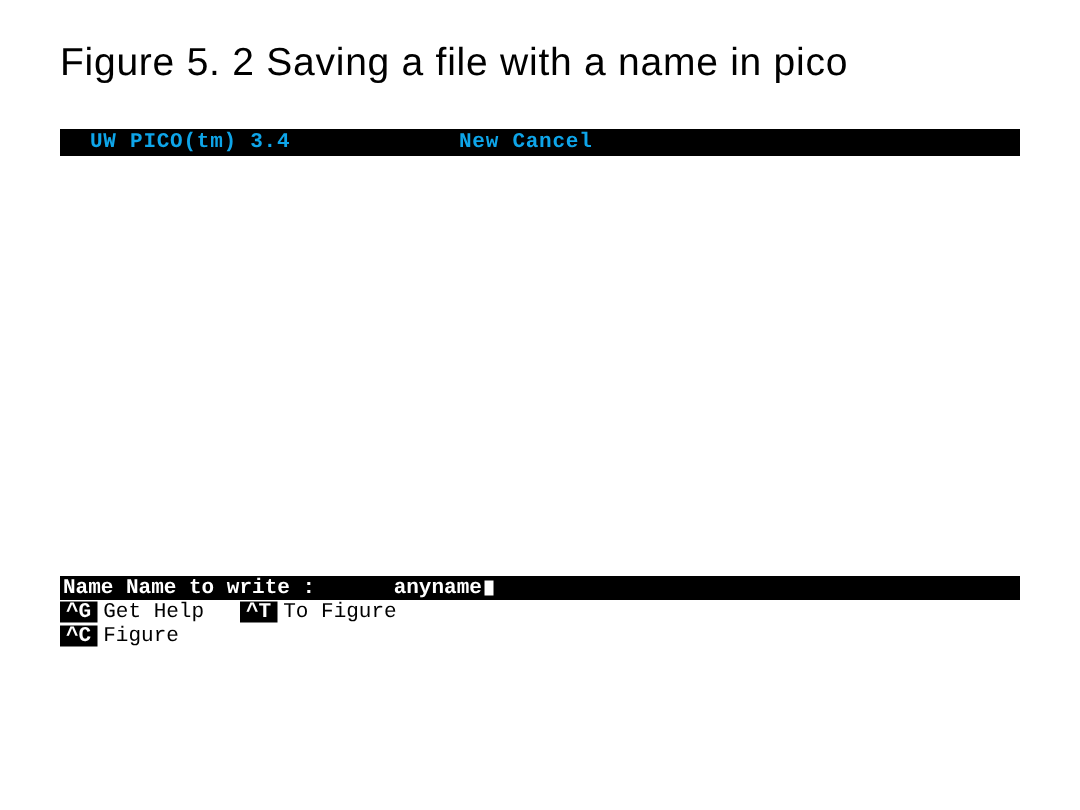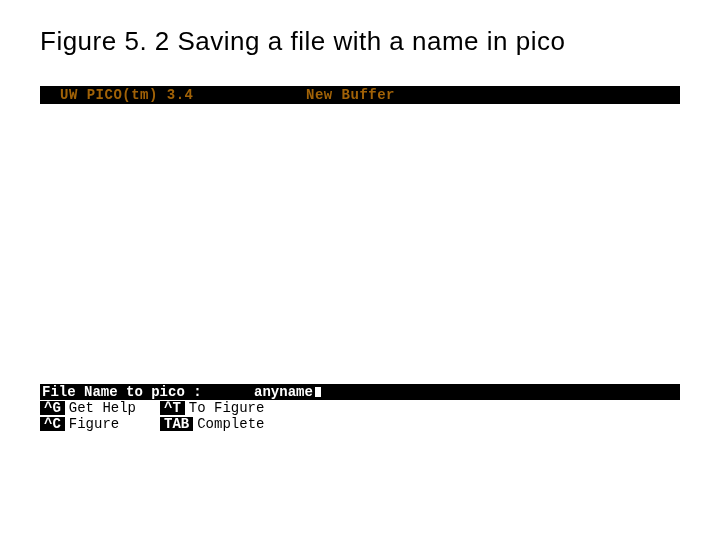--- a/index.html
+++ b/index.html
@@ -26,21 +26,21 @@
       font-family: "Courier New", Courier, monospace;
       font-size: 14px;
       line-height: 14px;
       color: #000;
     }
 
     .titlebar {
       width: 100%;
       height: 18px;
       background: #000;
-      color: #a16207;
+      color: #0ea5e9;
       position: relative;
       font-weight: bold;
       letter-spacing: 0.5px;
     }
     .titlebar .app-name { position: absolute; left: 20px; top: 2px; }
     .titlebar .buffer-name { position: absolute; left: 266px; top: 2px; }
 
     .editor-area {
       width: 100%;
       height: 280px;
@@ -87,49 +87,45 @@
 <body>
 
 <div class="page">
 
   <div class="caption">Figure 5. 2  Saving a file with a name in pico</div>
 
   <div class="terminal">
 
     <div class="titlebar">
       <span class="app-name">UW PICO(tm) 3.4</span>
-      <span class="buffer-name">New Buffer</span>
+      <span class="buffer-name">New Cancel</span>
     </div>
 
     <div class="editor-area"></div>
 
     <div class="prompt-bar">
-      <span class="prompt-label">File Name to pico : </span>
+      <span class="prompt-label">Name Name to write : </span>
       <span class="prompt-value">anyname</span>
       <span class="cursor"></span>
     </div>
 
     <div class="shortcut-rows">
       <div class="shortcut-row">
         <div class="shortcut-group">
           <span class="shortcut-key">^G</span>
           <span class="shortcut-label">Get Help</span>
         </div>
         <div class="shortcut-group">
           <span class="shortcut-key">^T</span>
           <span class="shortcut-label">To Figure</span>
         </div>
       </div>
       <div class="shortcut-row">
         <div class="shortcut-group">
           <span class="shortcut-key">^C</span>
           <span class="shortcut-label">Figure</span>
         </div>
-        <div class="shortcut-group">
-          <span class="shortcut-key">TAB</span>
-          <span class="shortcut-label">Complete</span>
-        </div>
       </div>
     </div>
 
   </div>
 
 </div>
 
 </body></html>

